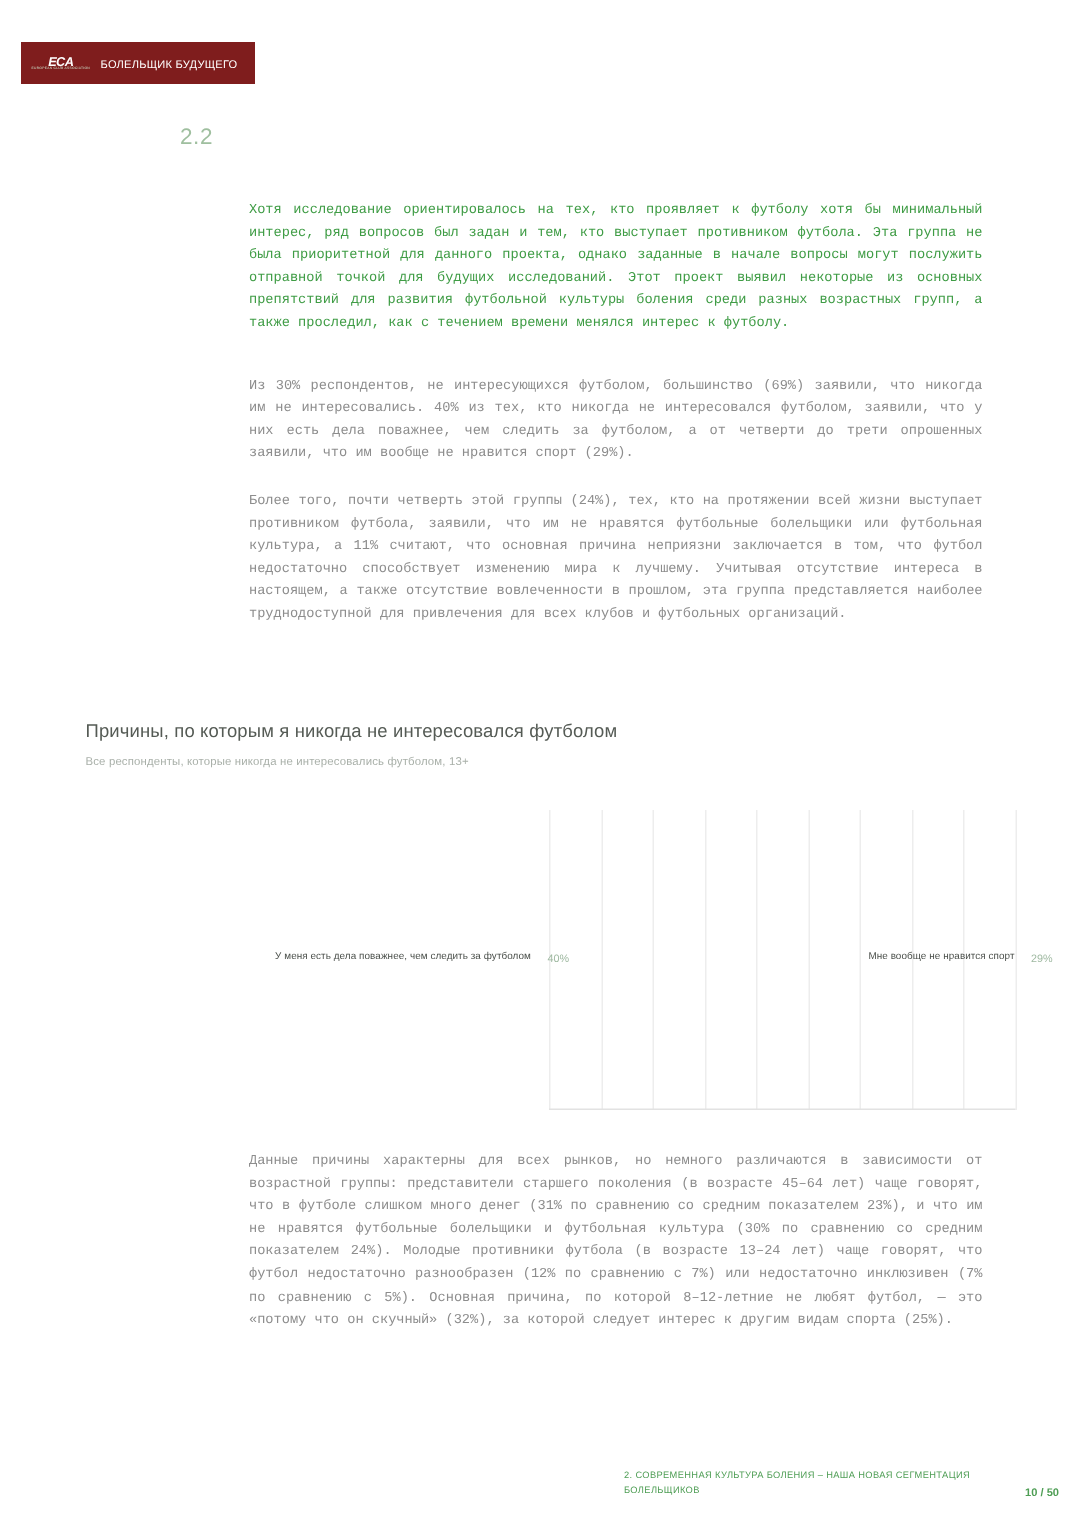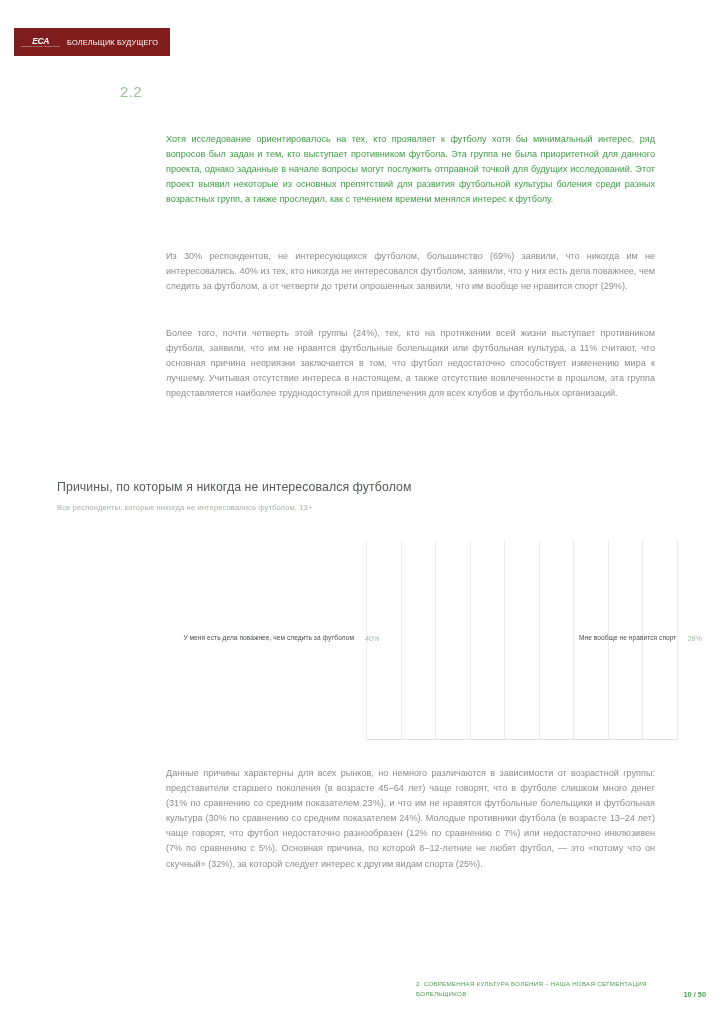--- a/index.html
+++ b/index.html
@@ -85,21 +85,21 @@
   }
 
   
   .prose {
     position: absolute;
     left: 166px;
     width: 489px;
     text-align: justify;
     font-size: 9.1px;
     line-height: 15.1px;
-    font-family: Liberation Sans, sans-serif;
+    font-family: Liberation Mono, monospace;
   }
   .p-green { color: #3f9c45; }
   .p-gray  { color: #8d8d8d; }
 
   #para1 { top: 132px; }
   #para2 { top: 249px; }
   #para3 { top: 326px; }
   #para4 { top: 766px; }
 
   

